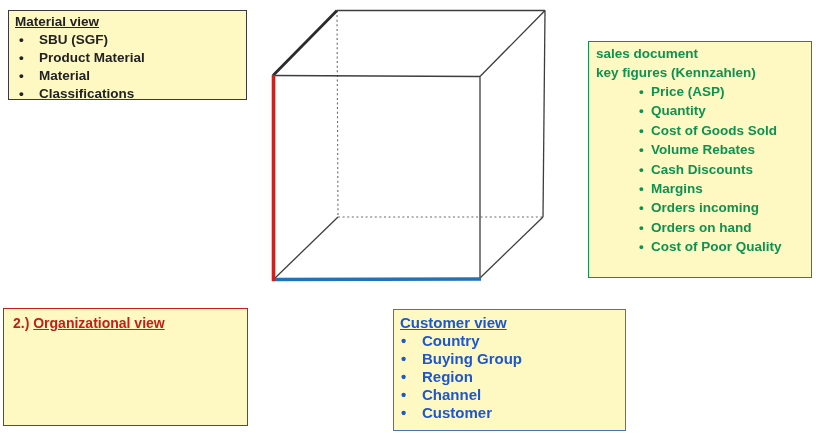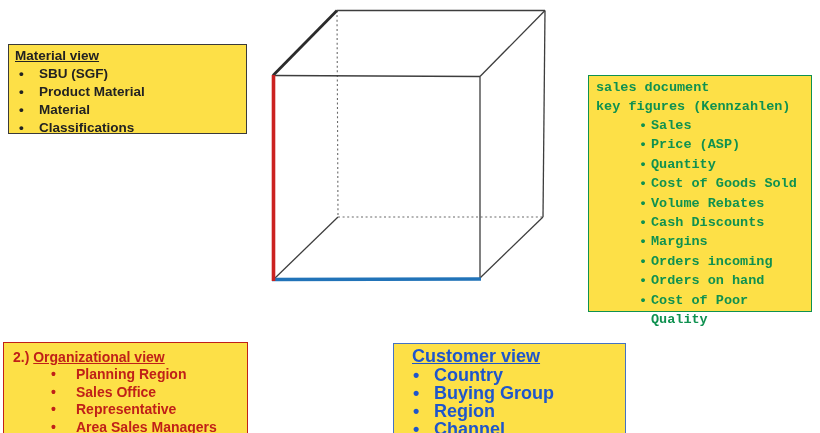--- a/index.html
+++ b/index.html
@@ -13,21 +13,21 @@
     overflow: hidden;
   }
   .cube-svg { position: absolute; left: 0; top: 0; }
   .cube-svg line { fill: none; }
   .edge-thin  { stroke: var(--line); stroke-width: 1.3; }
   .edge-dash  { stroke: var(--dash); stroke-width: 1.1; stroke-dasharray: 2 2.6; }
   .edge-black { stroke: var(--black_edge); stroke-width: 2.8; }
   .edge-red   { stroke: var(--red_edge); stroke-width: 3.6; }
   .edge-blue  { stroke: var(--blue_edge); stroke-width: 3.6; }
 
-  .box { position: absolute; box-sizing: border-box; background: #fde047; margin-top: 34px; }
+  .box { position: absolute; box-sizing: border-box; background: #fef9c3; }
   .box ul { list-style: none; margin: 0; padding: 0; }
   .box li { position: relative; }
   .box li::before { content: "\2022"; position: absolute; }
   .u { text-decoration: underline; }
 
   
   .box-material {
     left: 8px; top: 10px; width: 239px; height: 90px;
     border: 1.5px solid var(--box_border_dark);
     color: var(--text_black);
@@ -38,21 +38,20 @@
   .box-material li { line-height: 18px; padding-left: 24px; }
   .box-material li::before { left: 4px; }
 
   
   .box-sales {
     left: 588px; top: 41px; width: 224px; height: 237px;
     border: 1.5px solid var(--green);
     color: var(--green);
     font-size: 13.5px;
     padding: 3px 2px 0 7px;
-    font-family: Liberation Mono, monospace;
   }
   .box-sales .title { line-height: 18.5px; }
   .box-sales li { line-height: 19.4px; padding-left: 55px; }
   .box-sales li::before { left: 43px; }
 
   
   .box-org {
     left: 3px; top: 308px; width: 245px; height: 118px;
     border: 1.6px solid var(--red_text);
     color: var(--red_text);
@@ -61,22 +60,22 @@
   }
   .box-org .title { line-height: 18px; }
   .box-org li { line-height: 17.5px; padding-left: 63px; }
   .box-org li::before { left: 38px; }
 
   
   .box-customer {
     left: 393px; top: 309px; width: 233px; height: 122px;
     border: 1.5px solid var(--blue_border);
     color: var(--blue_text);
-    font-size: 18px;
-    padding: 3px 2px 0 18px;
+    font-size: 15px;
+    padding: 3px 2px 0 6px;
   }
   .box-customer .title { line-height: 19px; }
   .box-customer li { line-height: 18px; padding-left: 22px; }
   .box-customer li::before { left: 1px; }
 </style>
 </head>
 <body>
 
 <div class="stage">
 
@@ -105,41 +104,34 @@
         <li>Product Material</li>
         <li>Material</li>
         <li>Classifications</li>
       </ul>
   </div>
 
   <div class="box box-sales">
     <div class="title">sales document</div>
     <div class="title">key figures (Kennzahlen)</div>
     <ul>
-        <li>Sales</li>
         <li>Price (ASP)</li>
         <li>Quantity</li>
         <li>Cost of Goods Sold</li>
         <li>Volume Rebates</li>
         <li>Cash Discounts</li>
         <li>Margins</li>
         <li>Orders incoming</li>
         <li>Orders on hand</li>
         <li>Cost of Poor Quality</li>
       </ul>
   </div>
 
   <div class="box box-org">
     <div class="title"><span>2.)</span> <span class="u">Organizational view</span></div>
-    <ul>
-        <li>Planning Region</li>
-        <li>Sales Office</li>
-        <li>Representative</li>
-        <li>Area Sales Managers</li>
-      </ul>
   </div>
 
   <div class="box box-customer">
     <div class="title u">Customer view</div>
     <ul>
         <li>Country</li>
         <li>Buying Group</li>
         <li>Region</li>
         <li>Channel</li>
         <li>Customer</li>

